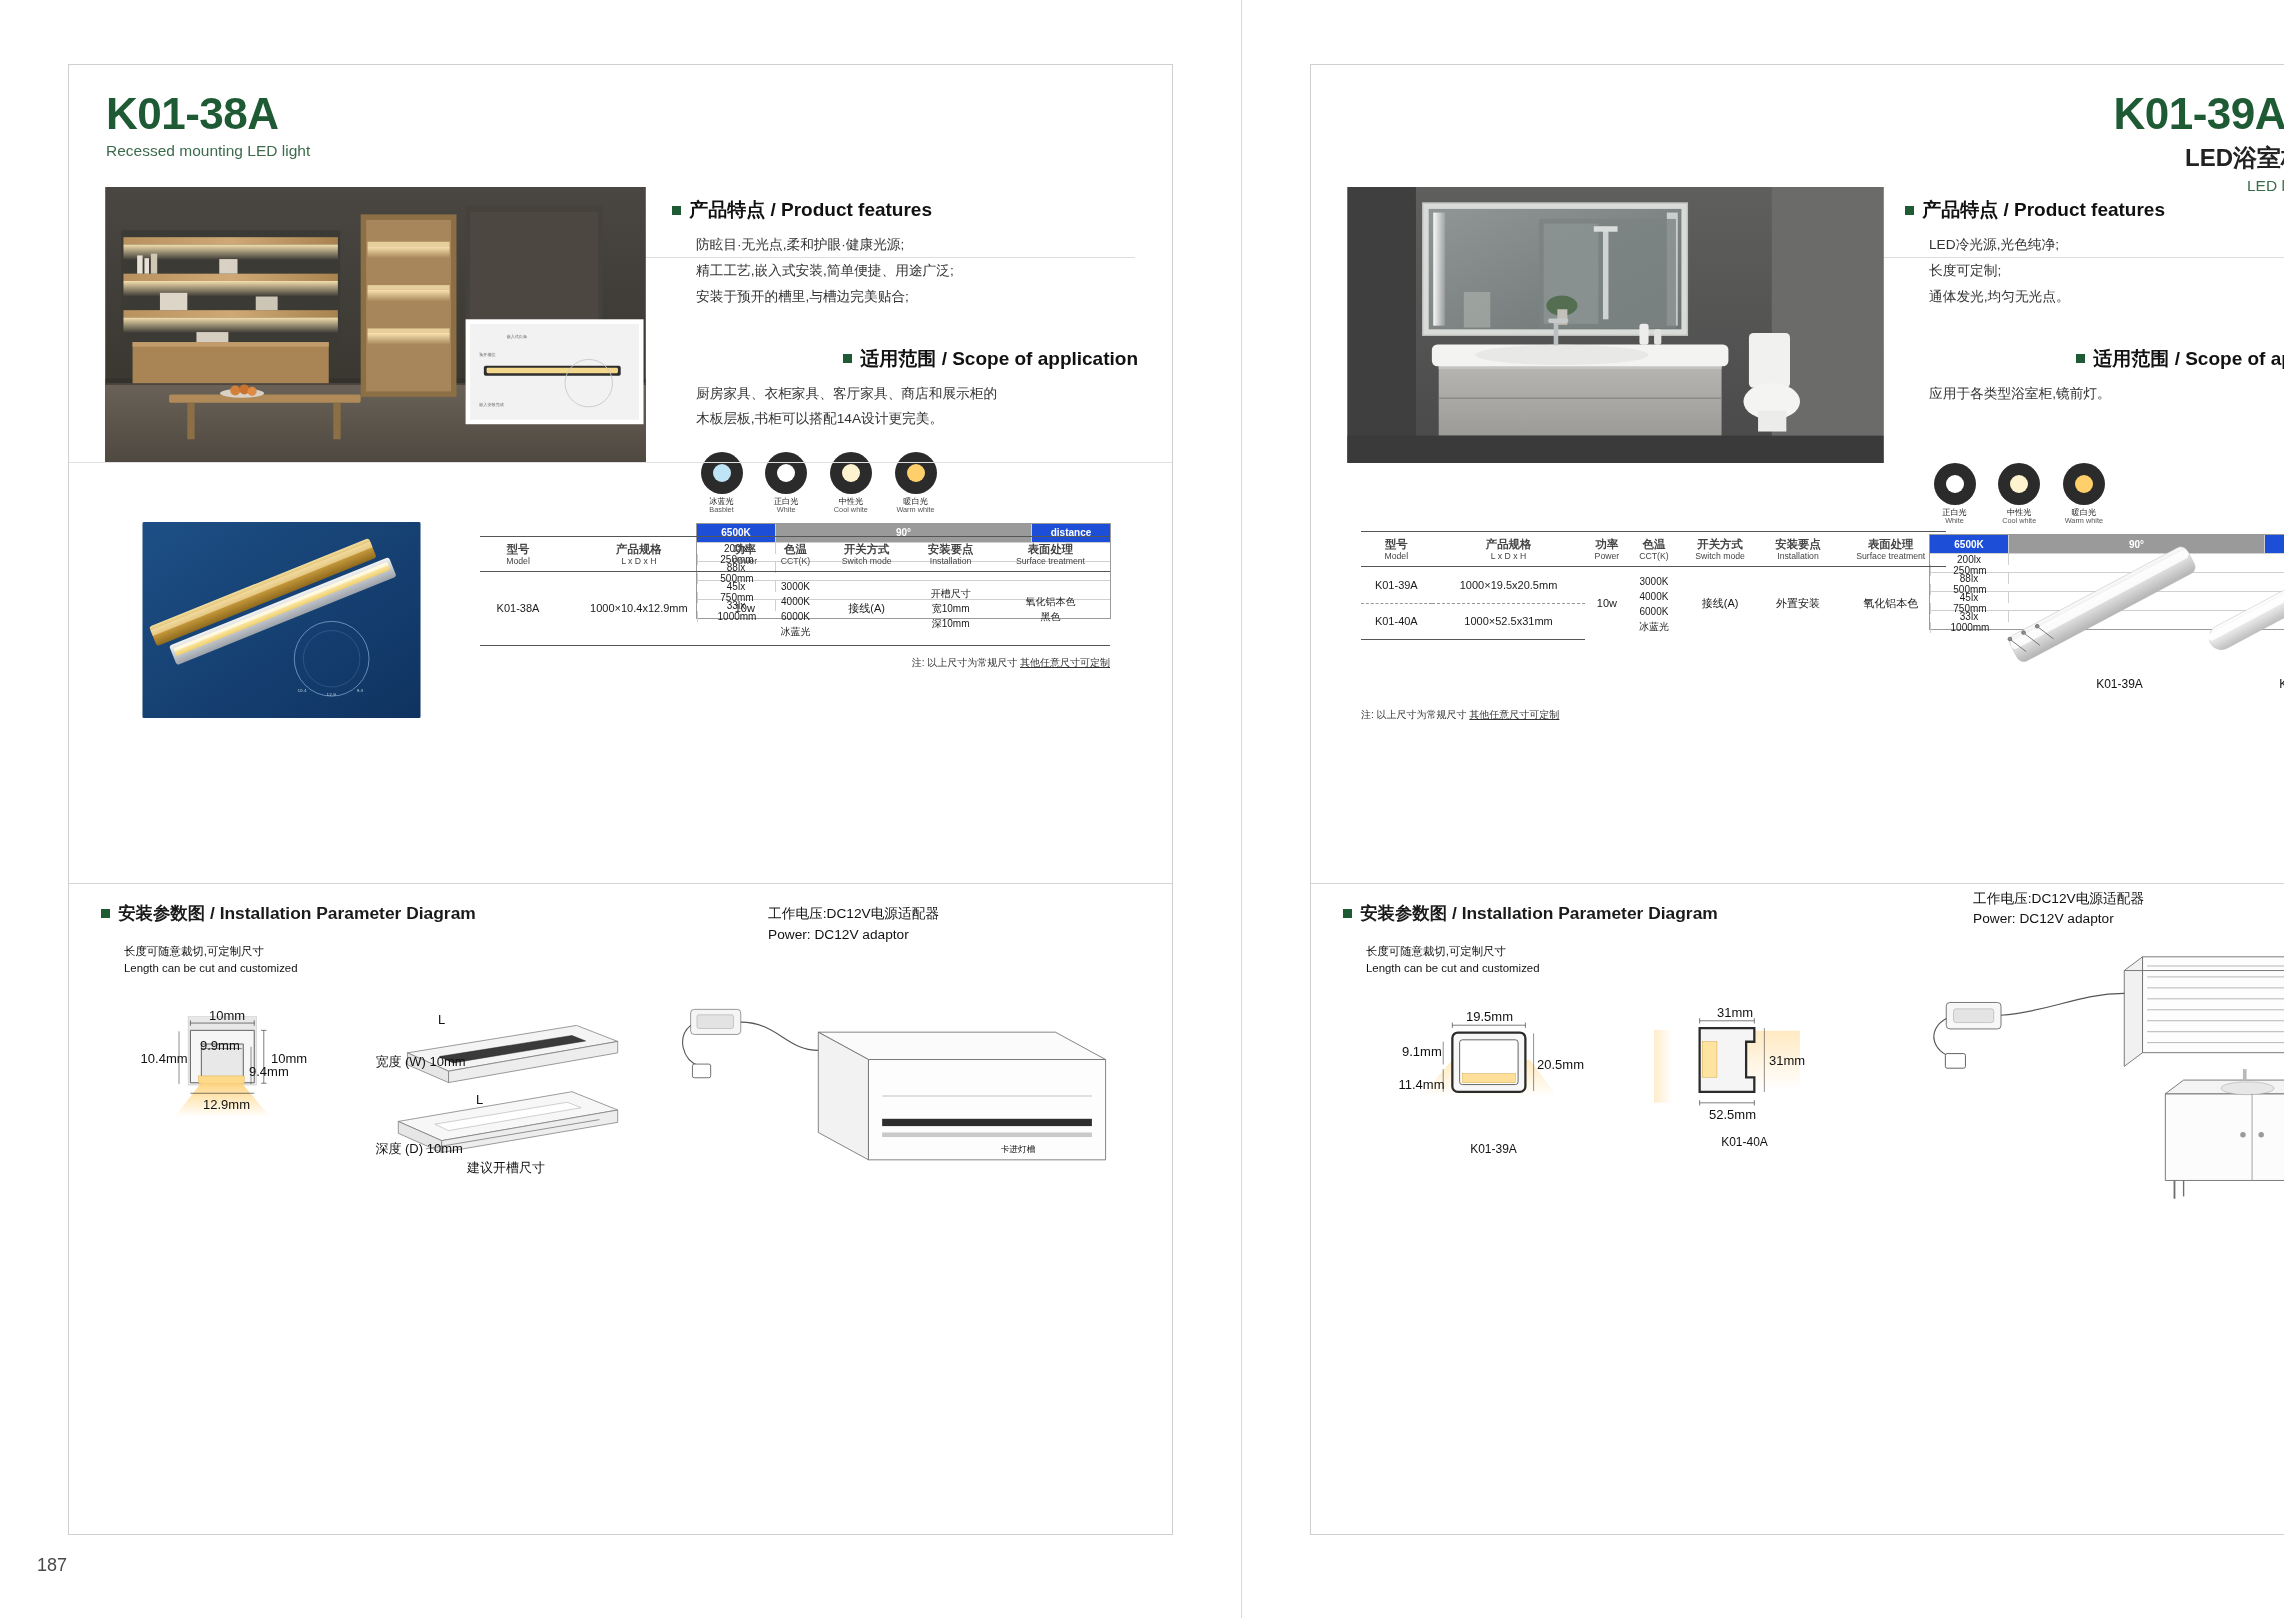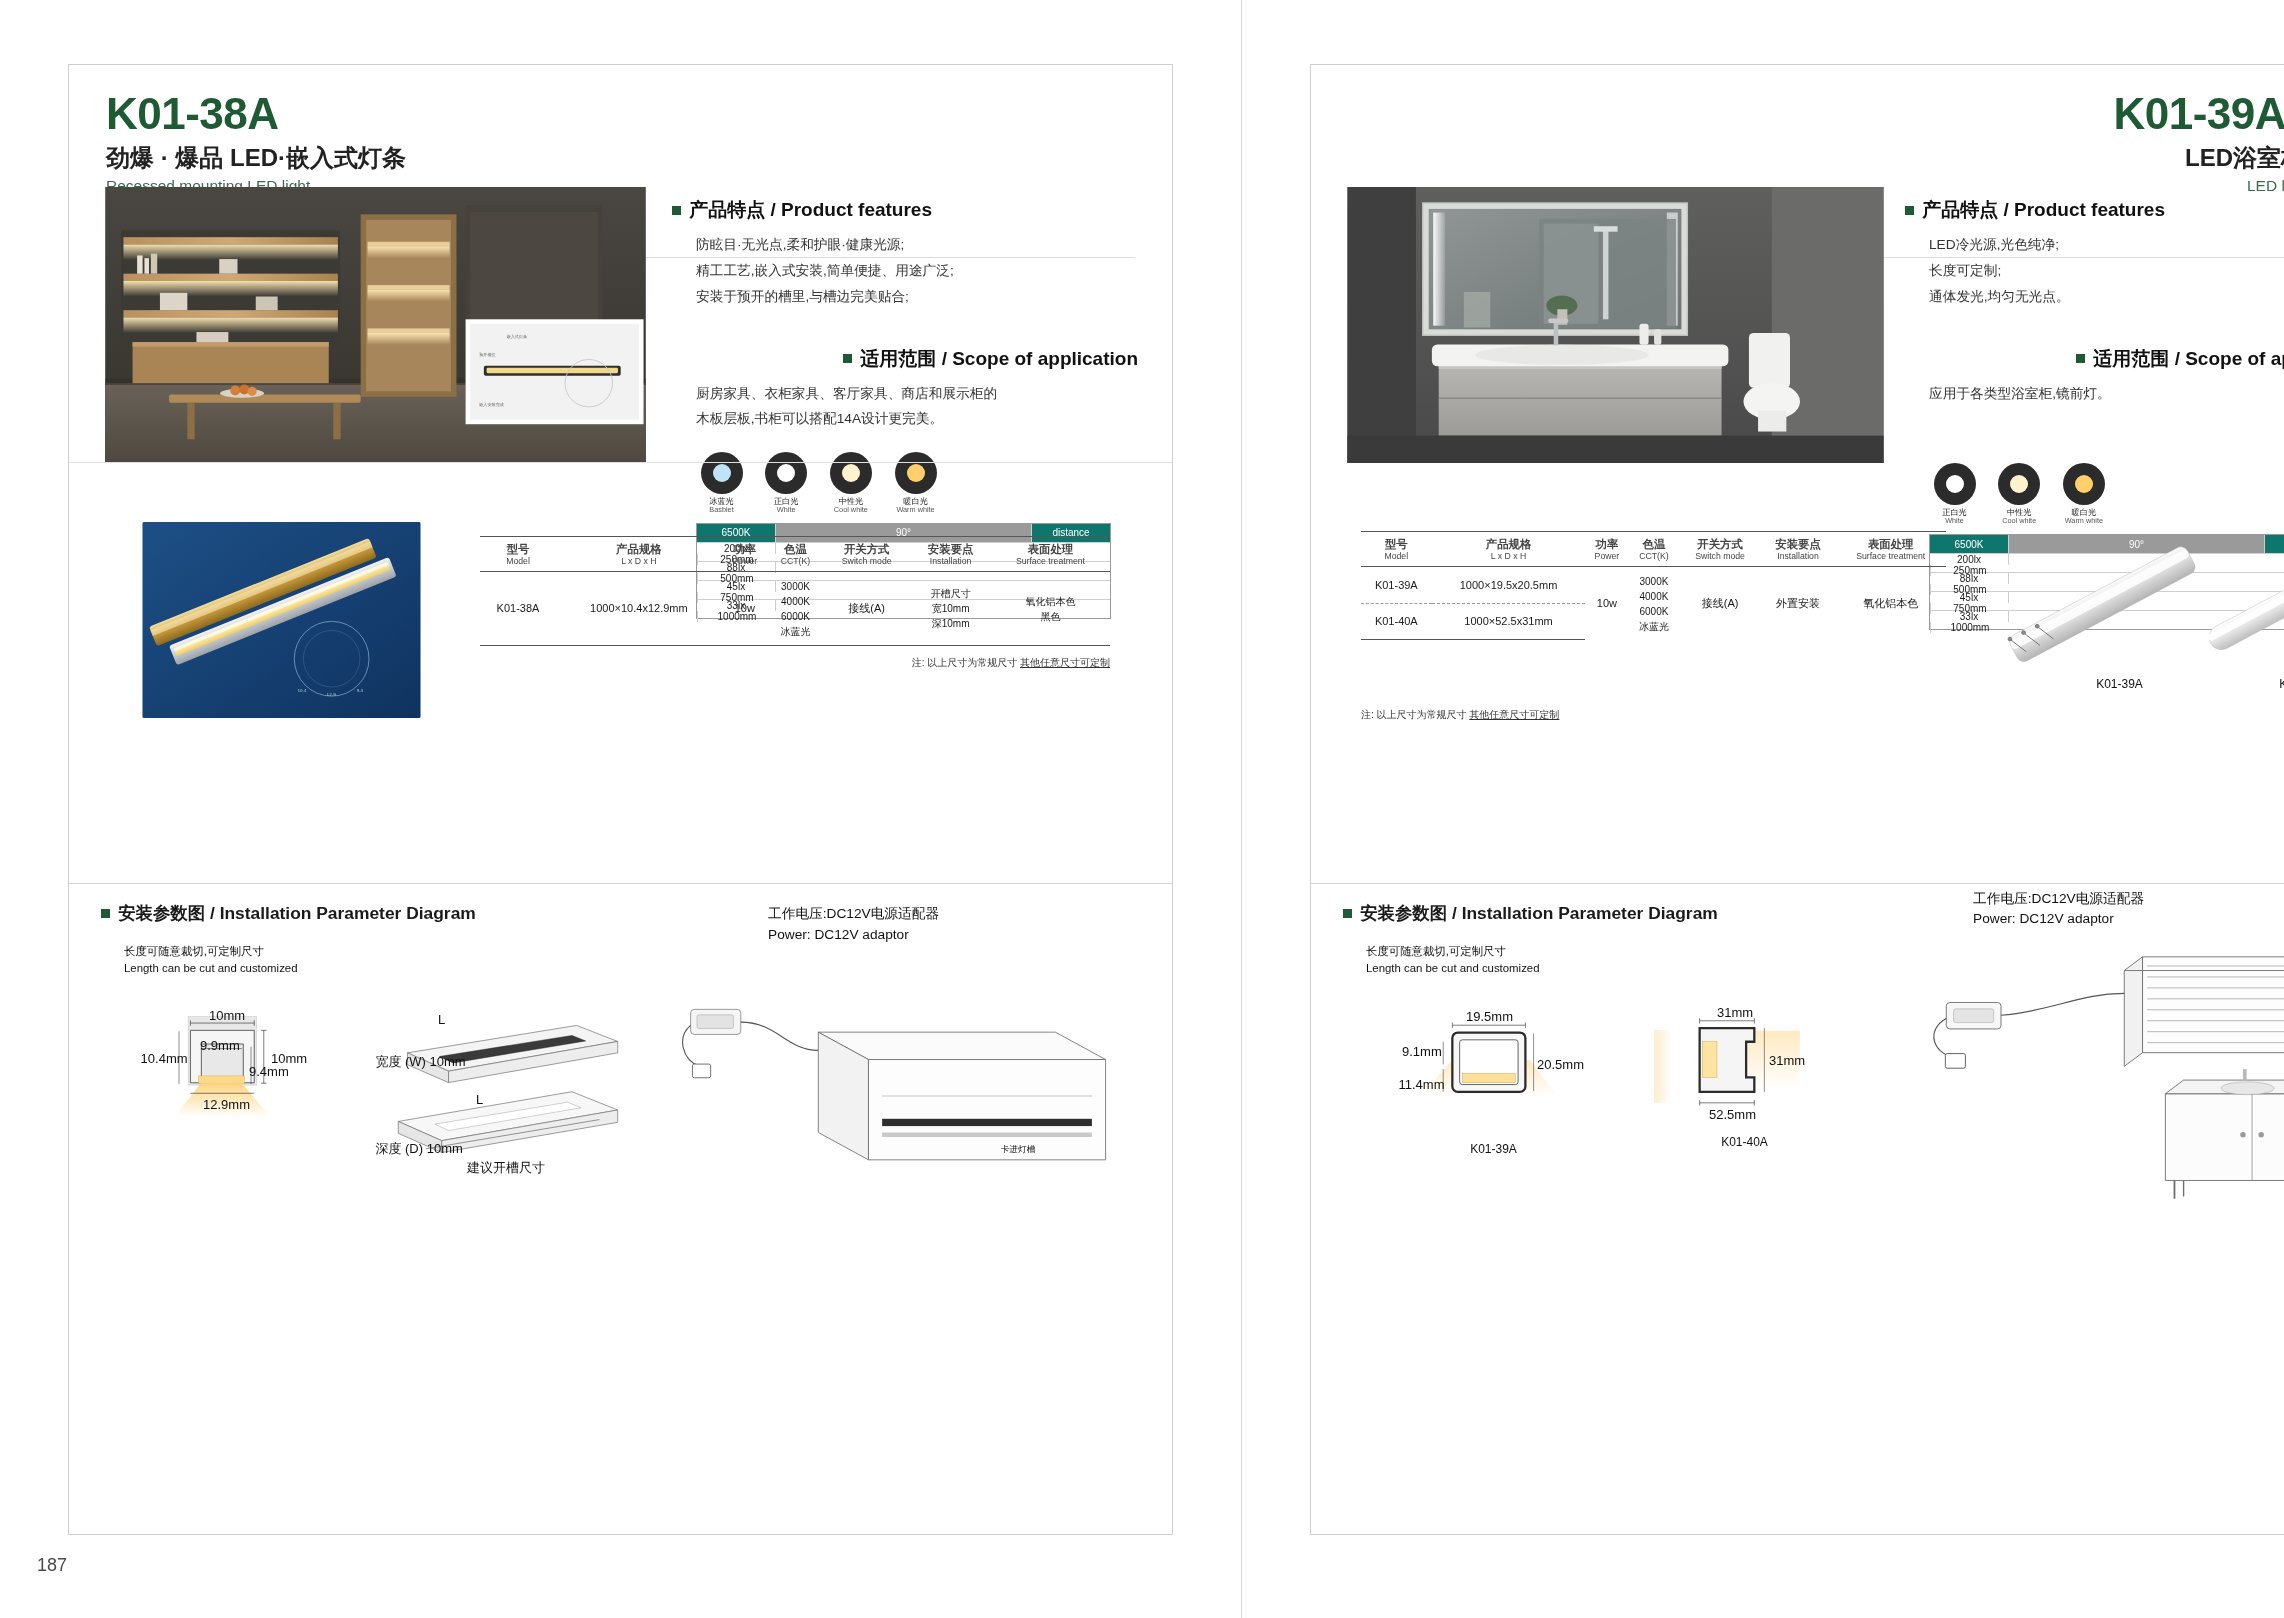--- a/index.html
+++ b/index.html
@@ -43,21 +43,21 @@
   .cct .cn{font-size:8.2px;color:#222;margin-top:2.7px;line-height:1.1;}
   .cct .en{font-size:7.3px;color:#555;line-height:1.1;}
 
   
   .lux{margin:9px 0 0 24px;width:413px;border:0.9px solid #9a9a9a;}
   .lux .row{display:flex;height:18px;align-items:stretch;}
   .lux .row + .row{border-top:0.5px solid #cfcfcf;flex-direction:column;}
   .lux .c-l{width:78px;font-size:10px;display:flex;align-items:center;justify-content:center;border-right:0.5px solid #cfcfcf;}
   .lux .c-r{width:78px;font-size:10px;display:flex;align-items:center;justify-content:center;border-left:0.5px solid #cfcfcf;}
   .lux .c-m{flex:1;position:relative;background:#efefef;overflow:hidden;}
-  .lux .hdrow{background:#0f766e;color:#fff;font-weight:normal;}
+  .lux .hdrow{background:#1d4ed8;color:#fff;font-weight:bold;}
   .lux .hdrow .c-l,.lux .hdrow .c-r{color:#fff;}
   .lux .hdrow .c-m{background:#9a9a9a;display:flex;align-items:center;justify-content:center;color:#fff;font-size:10px;}
   .beam{position:absolute;left:50%;transform:translateX(-50%);border-left:solid transparent;border-right:solid transparent;}
   .b1{top:0;border-left-width:27px;border-right-width:27px;border-bottom:18px solid #f4e27a;}
   .b2{top:0;border-left-width:53px;border-right-width:53px;border-bottom:18px solid #f7eaa0;}
   .b3{top:0;border-left-width:78px;border-right-width:78px;border-bottom:18px solid #faf0c2;}
   .b4{top:0;border-left-width:103px;border-right-width:103px;border-bottom:18px solid #fdf8e0;}
 
   
   .mid-rule{position:absolute;left:0;right:0;top:397px;height:1.4px;background:#e0e0e0;}
@@ -89,21 +89,20 @@
 </head>
 <body>
 
 <div class="spread">
 
   <div class="page left">
     <div class="sheet">
 
       <div class="hdr">
         <div class="code">K01-38A</div>
-        <div class="cn-title">劲爆 · 爆品  LED·嵌入式灯条</div>
         <div class="en-title">Recessed mounting LED light</div>
       </div>
       <div class="hdr-rule"></div>
 
       <div class="hero">
         <svg width="541" height="276" viewBox="0 0 1185 605" xmlns="http://www.w3.org/2000/svg">
           <defs>
             <linearGradient id="wallL" x1="0" y1="0" x2="0" y2="1">
               <stop offset="0%" stop-color="#4a4743"></stop>
                 <stop offset="100%" stop-color="#333129"></stop>

